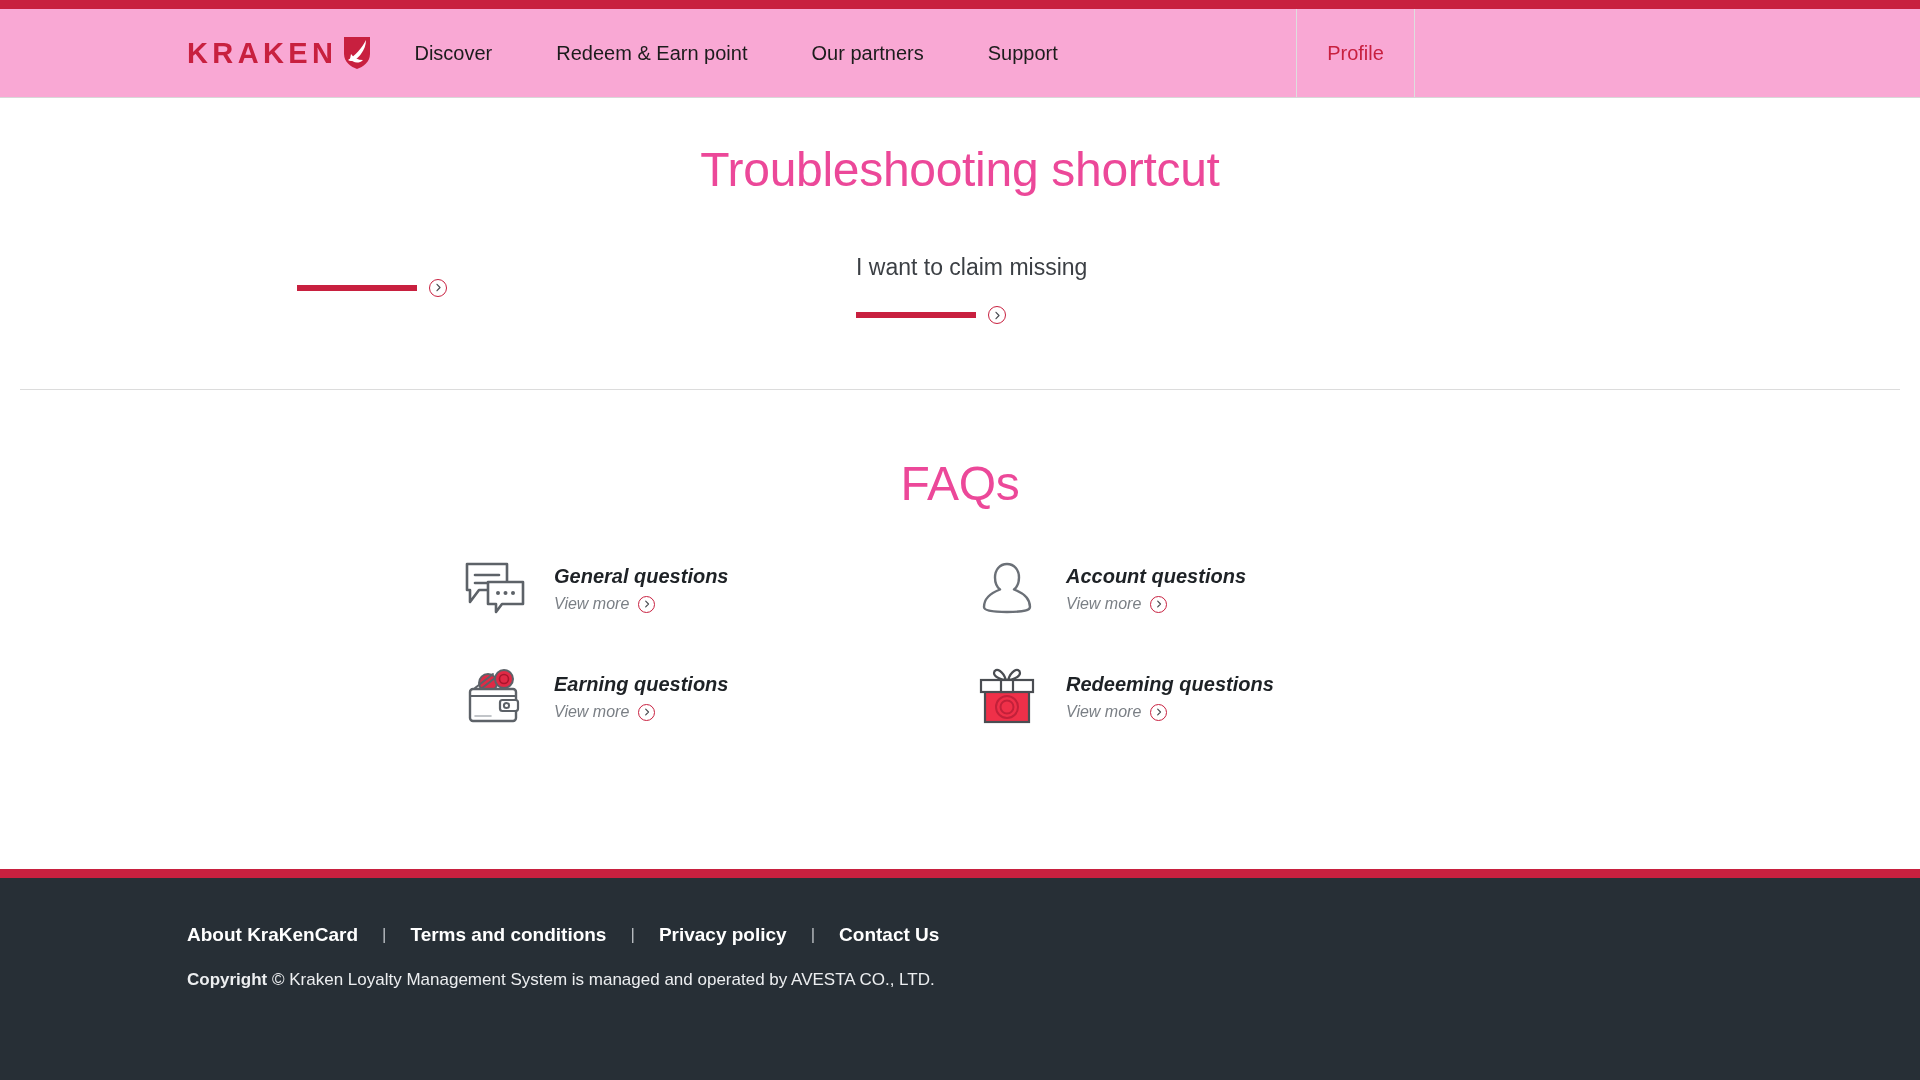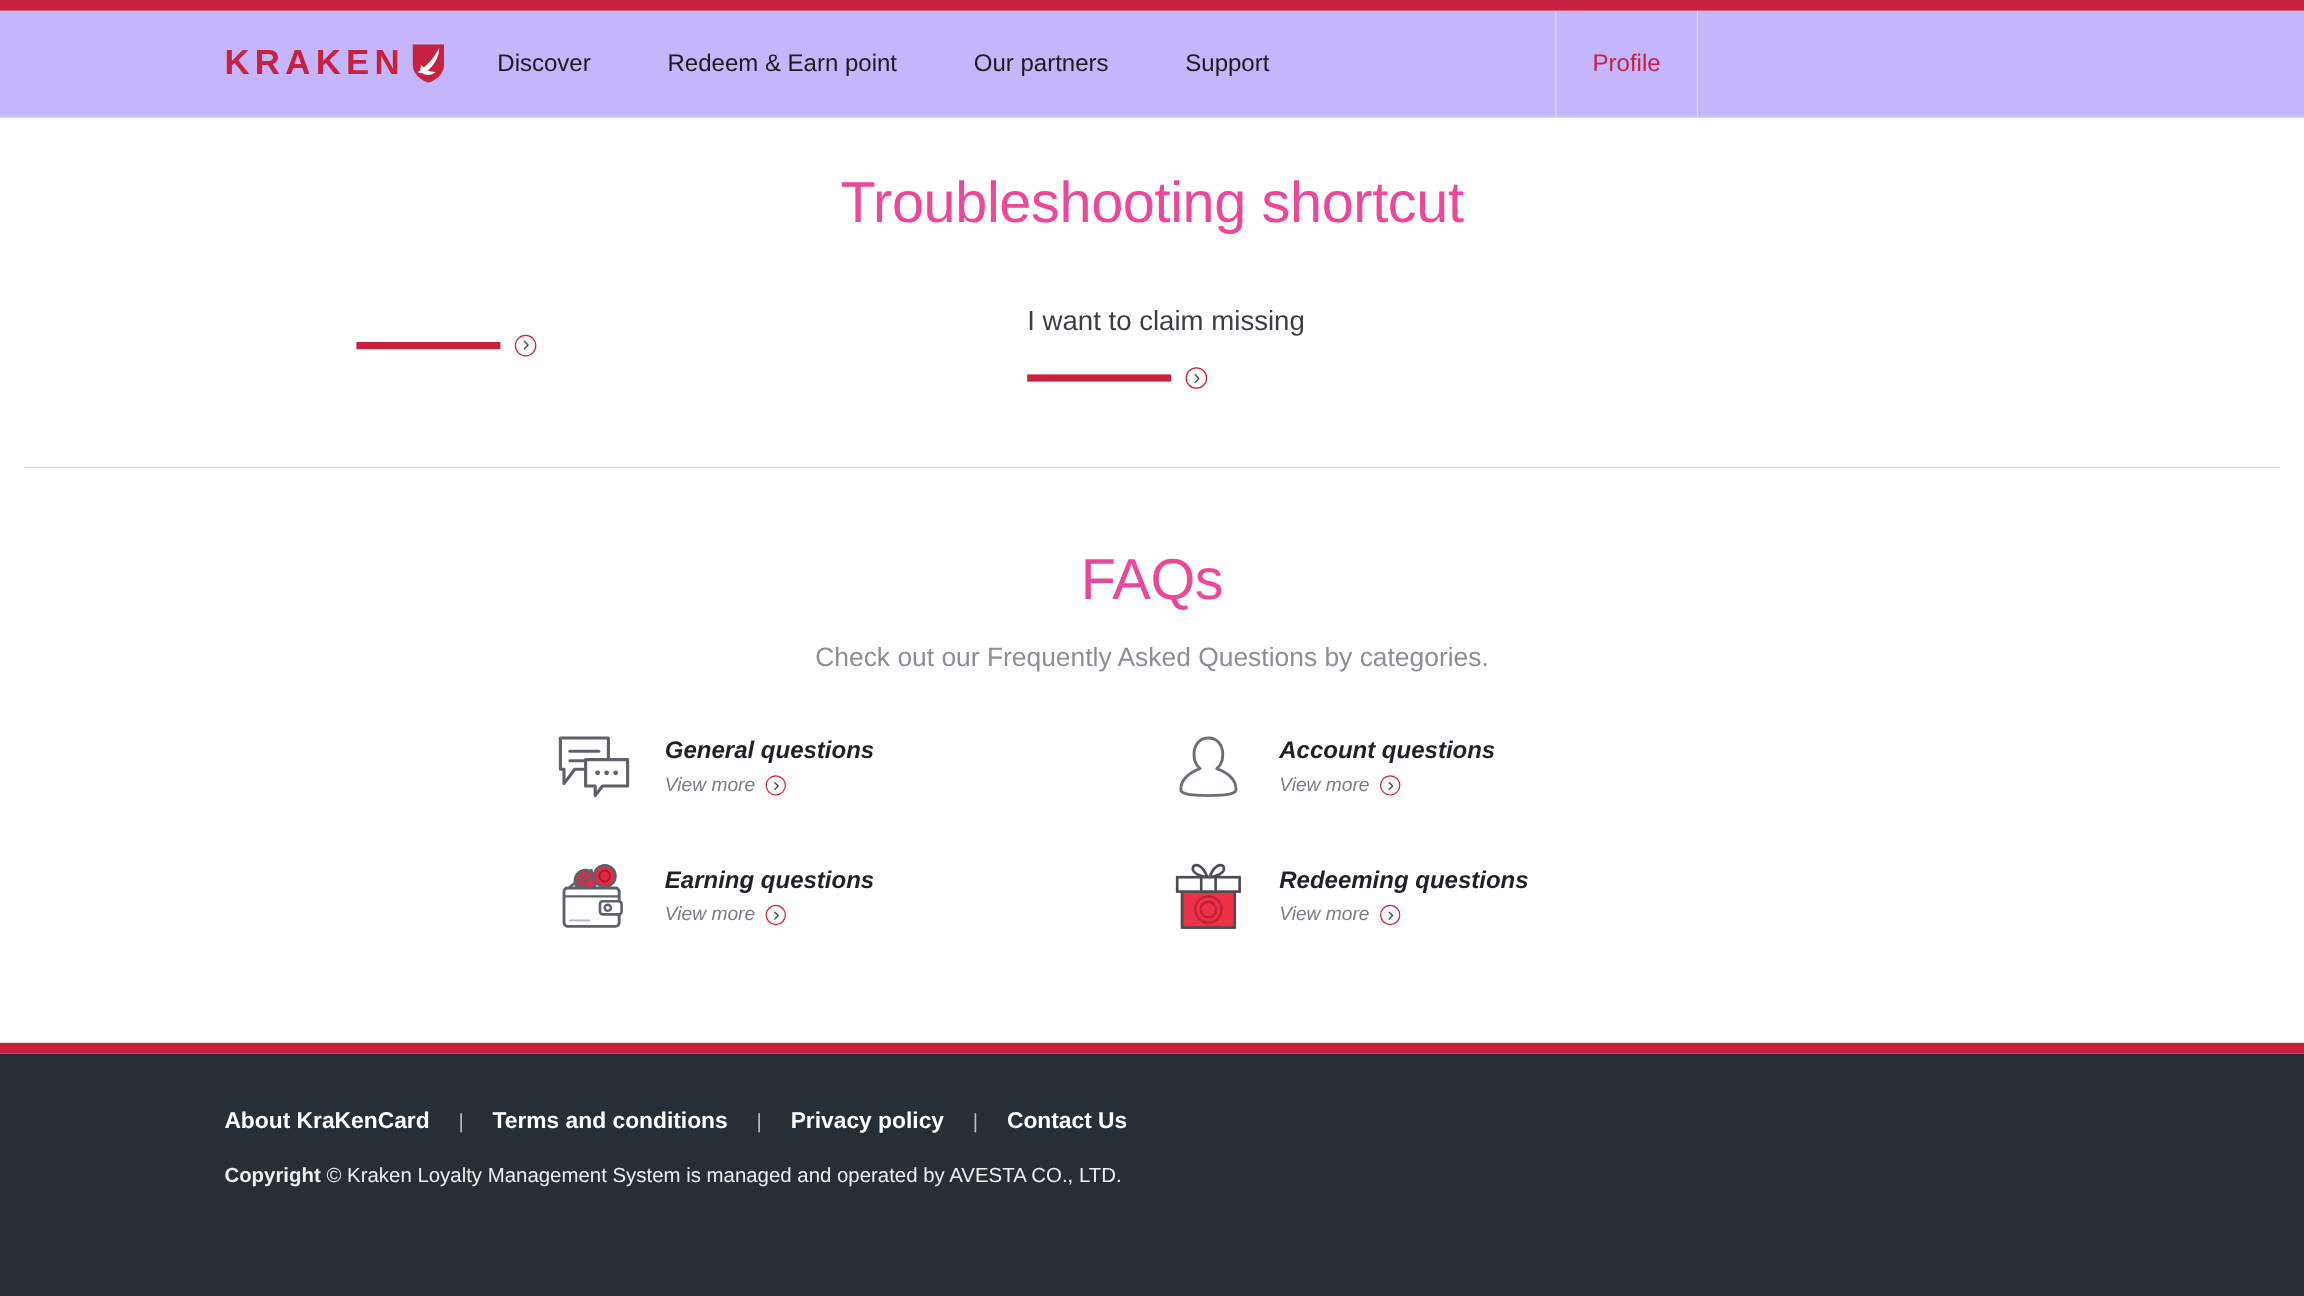--- a/index.html
+++ b/index.html
@@ -33,21 +33,21 @@
     flex: 0 0 auto;
   }
 
   
   .header {
     height: 89px;
     flex: 0 0 auto;
     display: flex;
     align-items: stretch;
     border-bottom: 1px solid #d8d8d8;
-    background: #c4b5fd;
+    background: #f9a8d4;
   }
 
   .brand {
     display: flex;
     align-items: center;
     padding-left: 187px;
     padding-right: 0;
   }
 
   .brand-word {
@@ -347,21 +347,20 @@
         </div>
       </div>
 
     </div>
 
     <div class="divider"></div>
   </div>
 
   <div class="faq-section">
     <div class="section-title">FAQs</div>
-    <div class="faq-subtitle">Check out our Frequently Asked Questions by categories.</div>
 
     <div class="faq-grid">
 
       <div class="faq-item">
         <div class="faq-icon">
           <svg width="62" height="54" viewBox="0 0 62 54">
             <path d="M3 3 H43 V29 H15 L6 41 V29 H3 Z" fill="none" stroke="#5d6268" stroke-width="2.6" stroke-linejoin="round"></path>
             <line x1="11" y1="14" x2="35" y2="14" stroke="#5d6268" stroke-width="2.6" stroke-linecap="round"></line>
             <line x1="11" y1="22" x2="24" y2="22" stroke="#5d6268" stroke-width="2.6" stroke-linecap="round"></line>
             <path d="M24 21 H59 V43 H38 L32 51 V43 H24 Z" fill="#ffffff" stroke="#5d6268" stroke-width="2.6" stroke-linejoin="round"></path>

